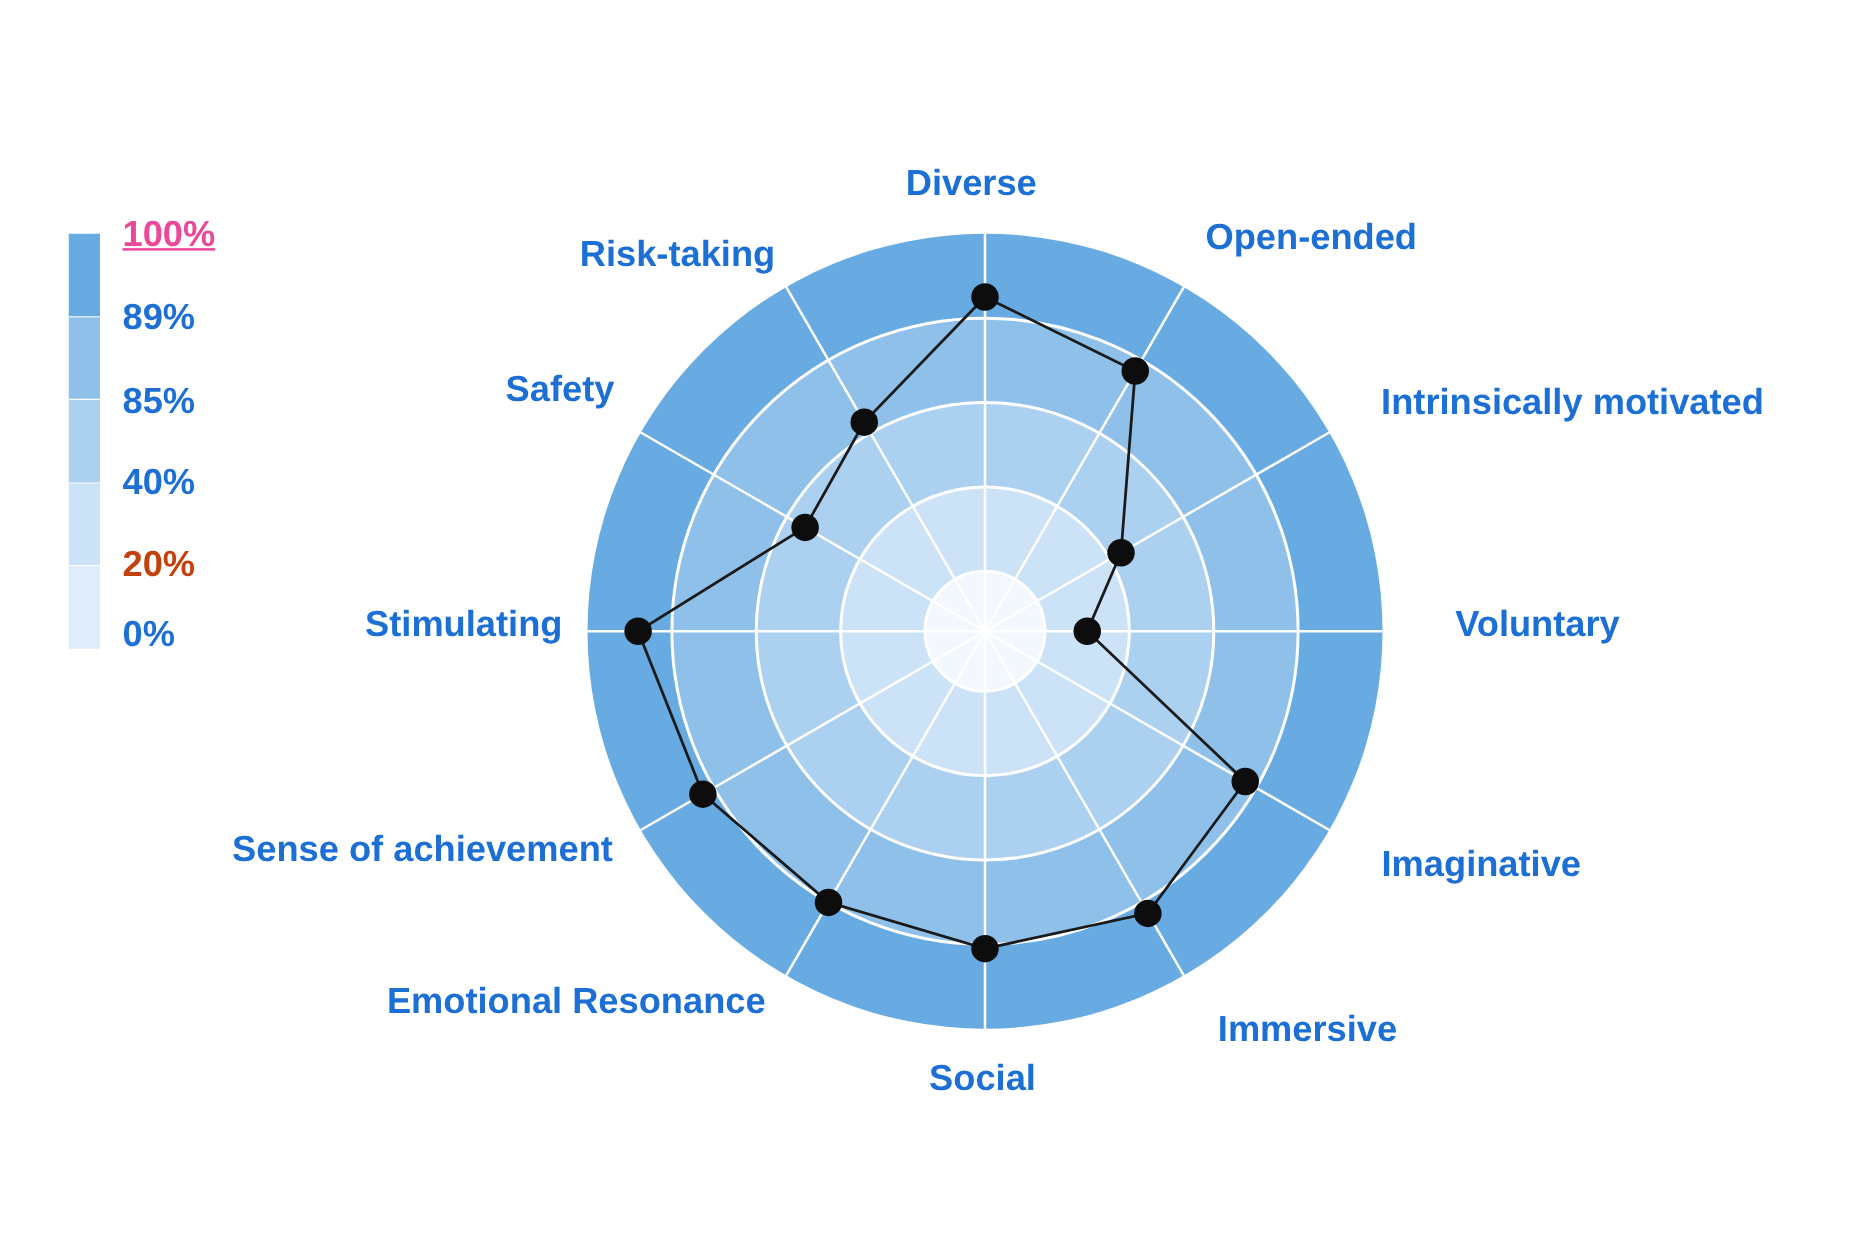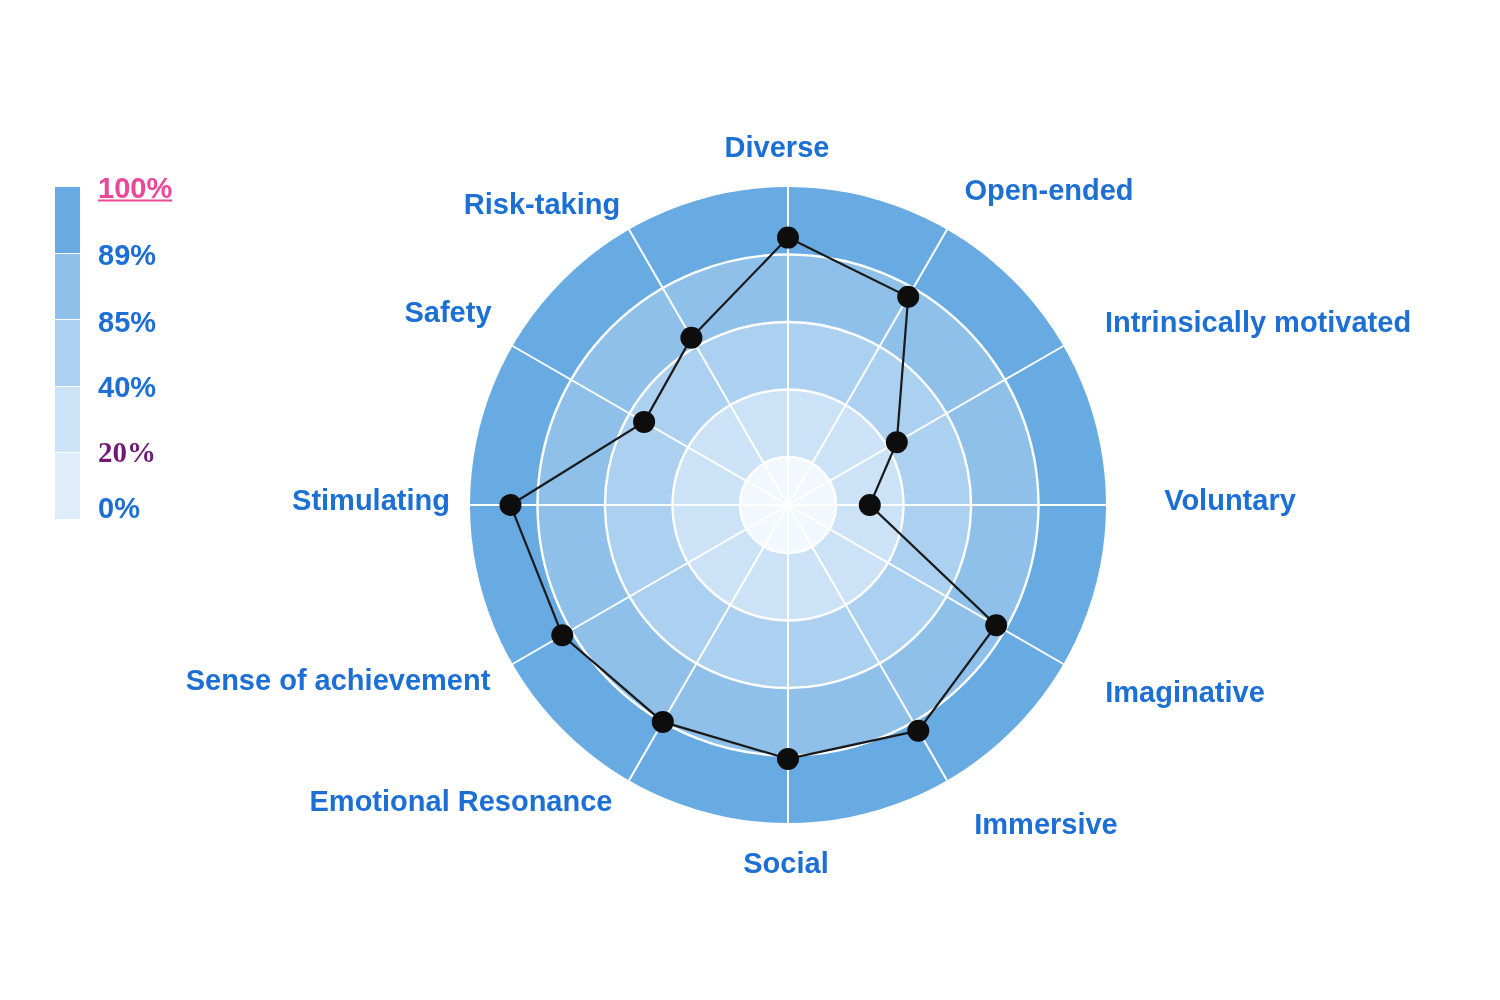--- a/index.html
+++ b/index.html
@@ -124,16 +124,16 @@
         <div class="legend-patch" style="background: rgb(104, 171, 227);"></div>
         <div class="legend-patch" style="background: rgb(142, 192, 234);"></div>
         <div class="legend-patch" style="background: rgb(172, 208, 240);"></div>
         <div class="legend-patch" style="background: rgb(204, 226, 247);"></div>
         <div class="legend-patch" style="background: rgb(223, 236, 250);"></div>
       </div>
   <div class="legend-tick" style="top: 1px; color: #ec4899; text-decoration: underline;">100%</div>
       <div class="legend-tick" style="top: 68px; color: rgb(28, 111, 212);">89%</div>
       <div class="legend-tick" style="top: 135px; color: rgb(28, 111, 212);">85%</div>
       <div class="legend-tick" style="top: 200px; color: rgb(28, 111, 212);">40%</div>
-      <div class="legend-tick" style="top: 265px; color: #701a75; font-family: Liberation Serif, serif;">20%</div>
+      <div class="legend-tick" style="top: 265px; color: #c2410c;">20%</div>
       <div class="legend-tick" style="top: 321px; color: rgb(28, 111, 212);">0%</div>
     </div>
 </div>
 
 </body></html>

